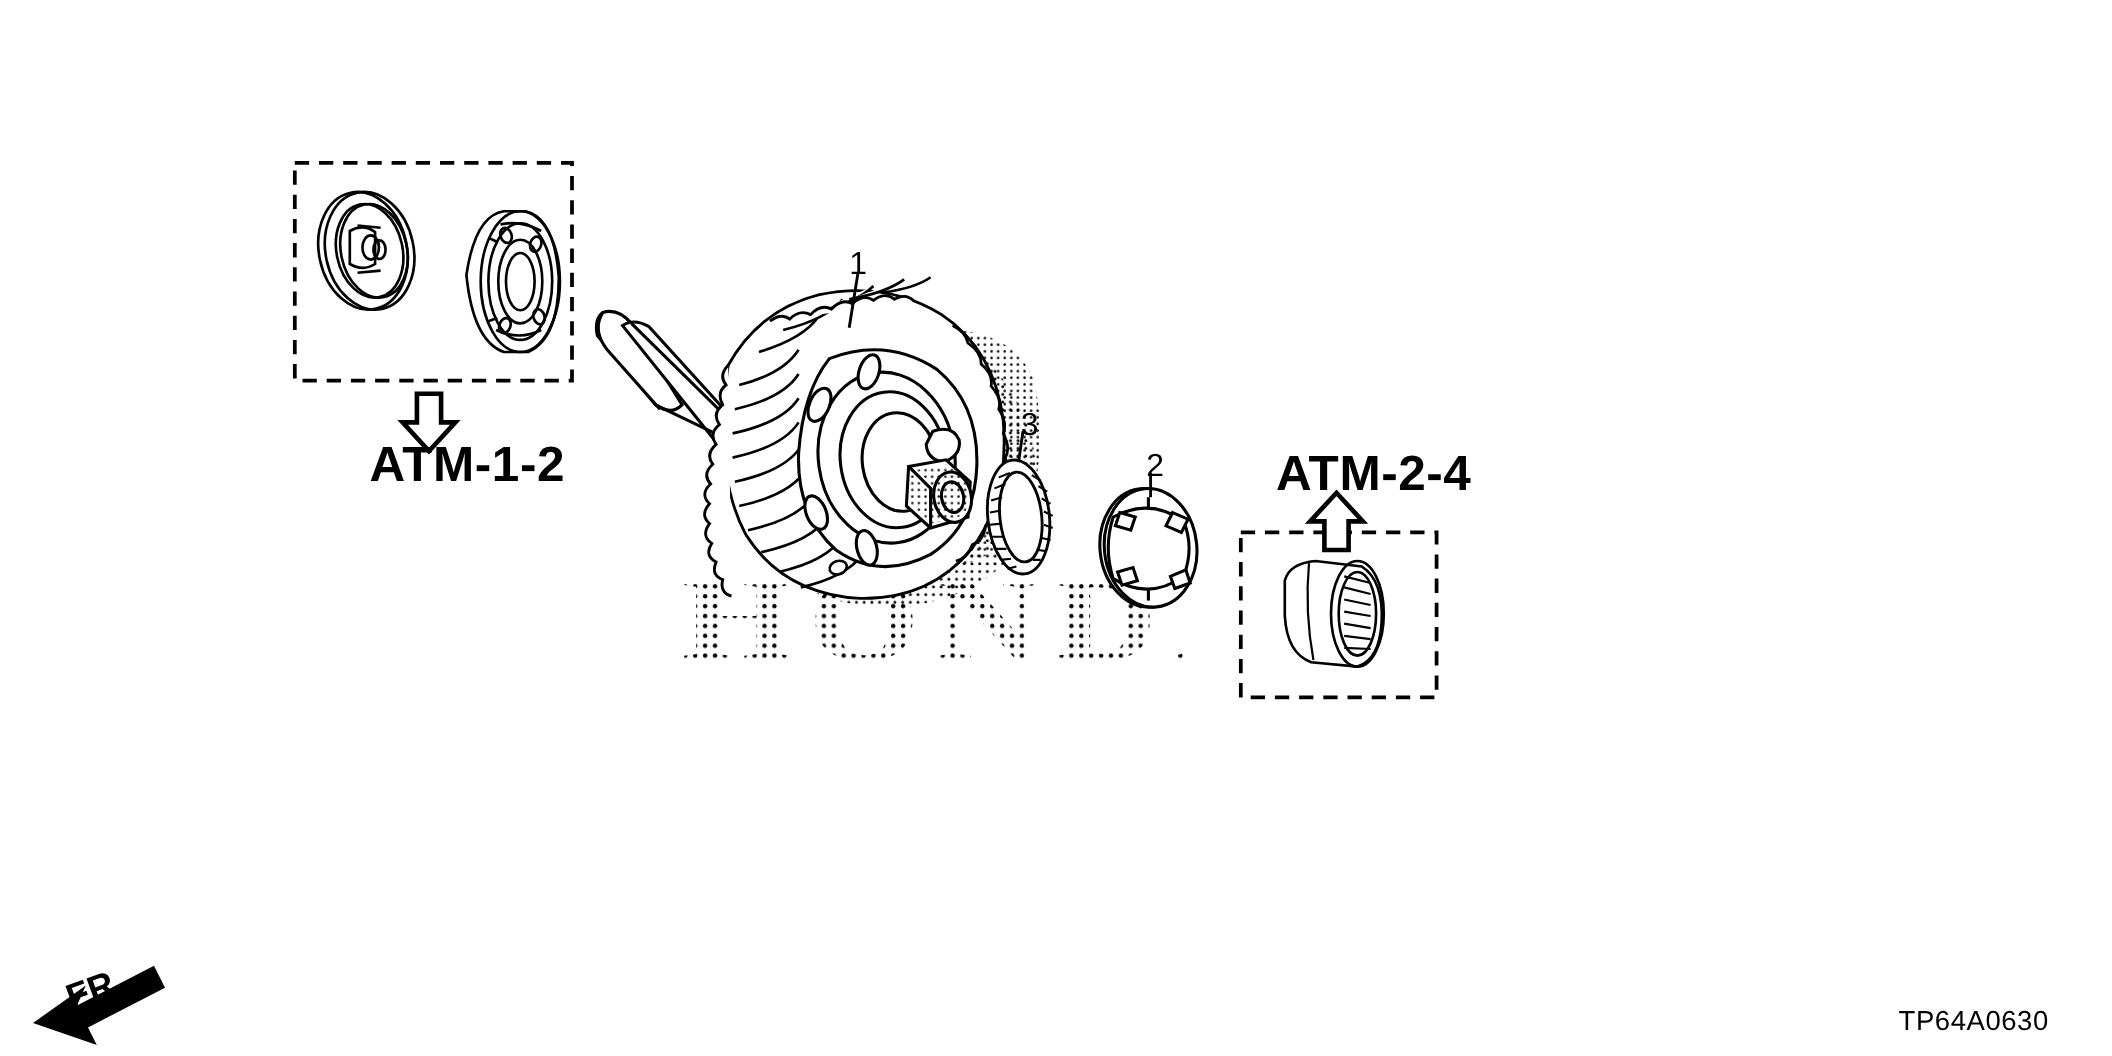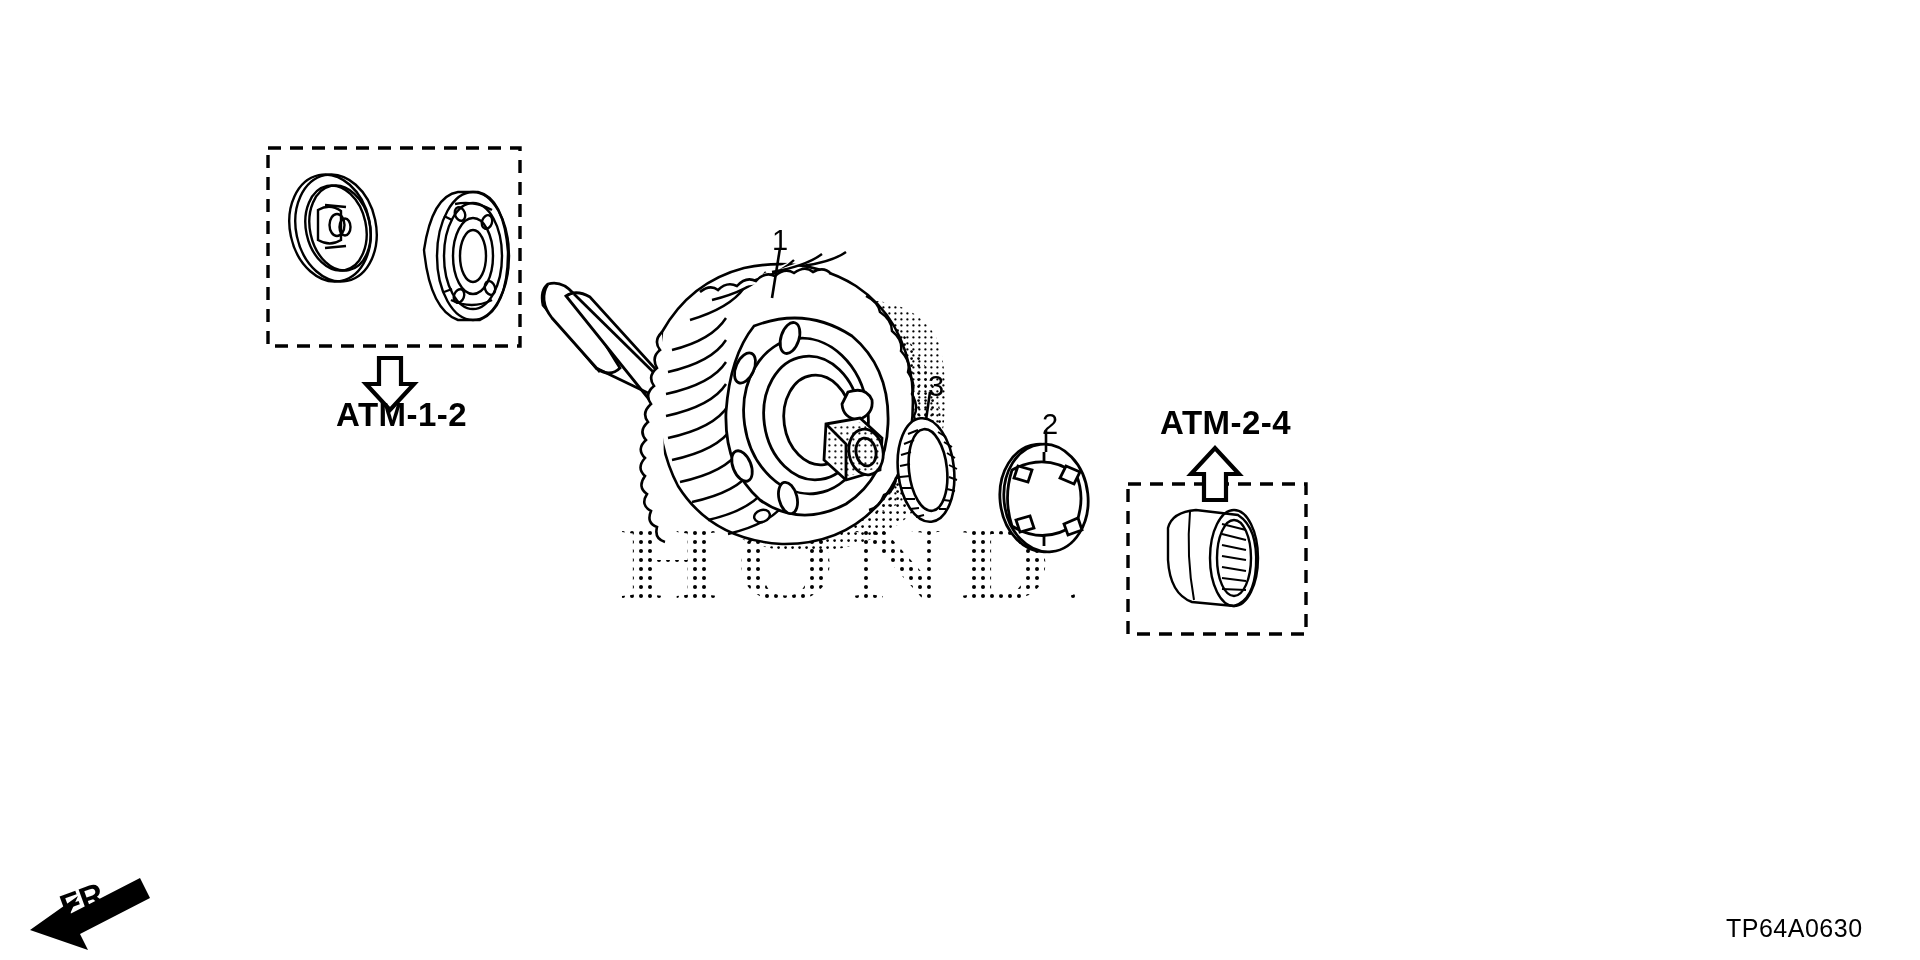--- a/index.html
+++ b/index.html
@@ -1,21 +1,21 @@
 <!DOCTYPE html>
 <html><head>
 <meta charset="utf-8">
 <style>
   html,body{margin:0;padding:0;background:#ffffff;}
   body{width:1920px;height:960px;position:relative;overflow:hidden;
        font-family:"Liberation Sans", sans-serif;color:#000;}
   #stage{position:absolute;inset:0;width:1920px;height:960px;}
   svg.layer{position:absolute;left:0;top:0;width:1920px;height:960px;}
   .lbl{position:absolute;font-weight:bold;letter-spacing:0.5px;white-space:nowrap;}
-  .atm{font-size:33px;font-weight:bold;}
+  .atm{font-size:45px;font-weight:bold;}
   .callout{position:absolute;font-size:29px;font-family:"Liberation Sans",sans-serif;}
   .partno{position:absolute;font-size:25px;letter-spacing:0.5px;}
   .frtxt{position:absolute;font-size:33px;font-weight:bold;
          transform:rotate(-20deg);transform-origin:left bottom;}
 </style>
 </head>
 <body>
 
 <div id="stage">
 

